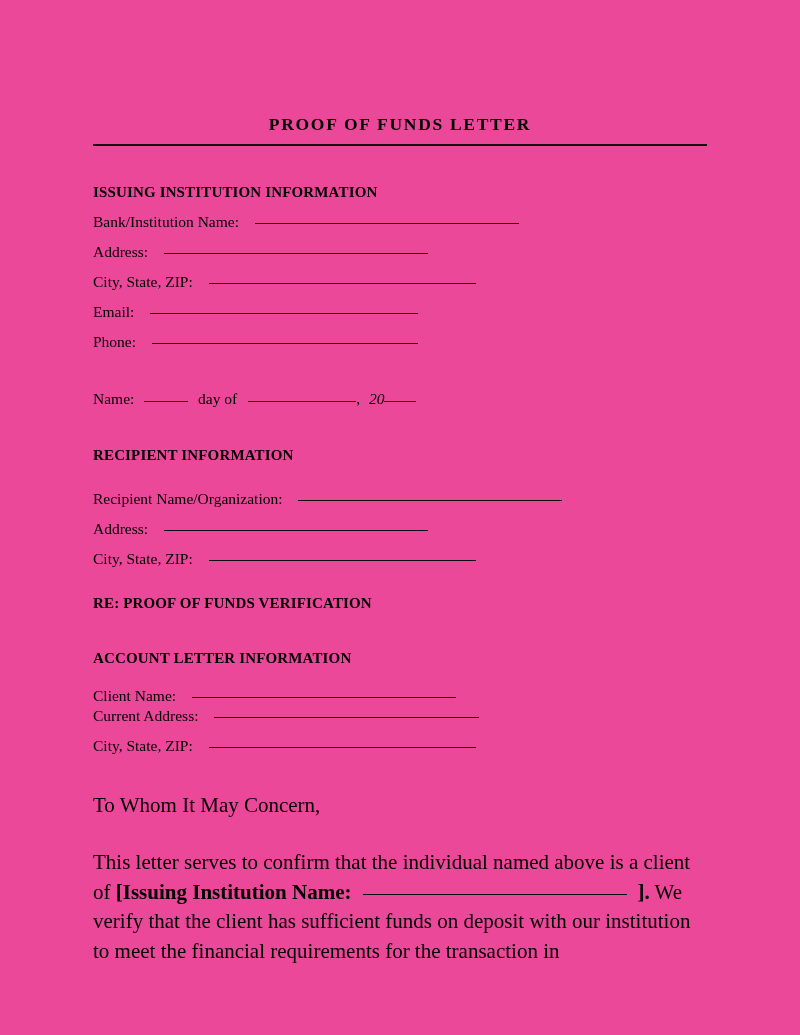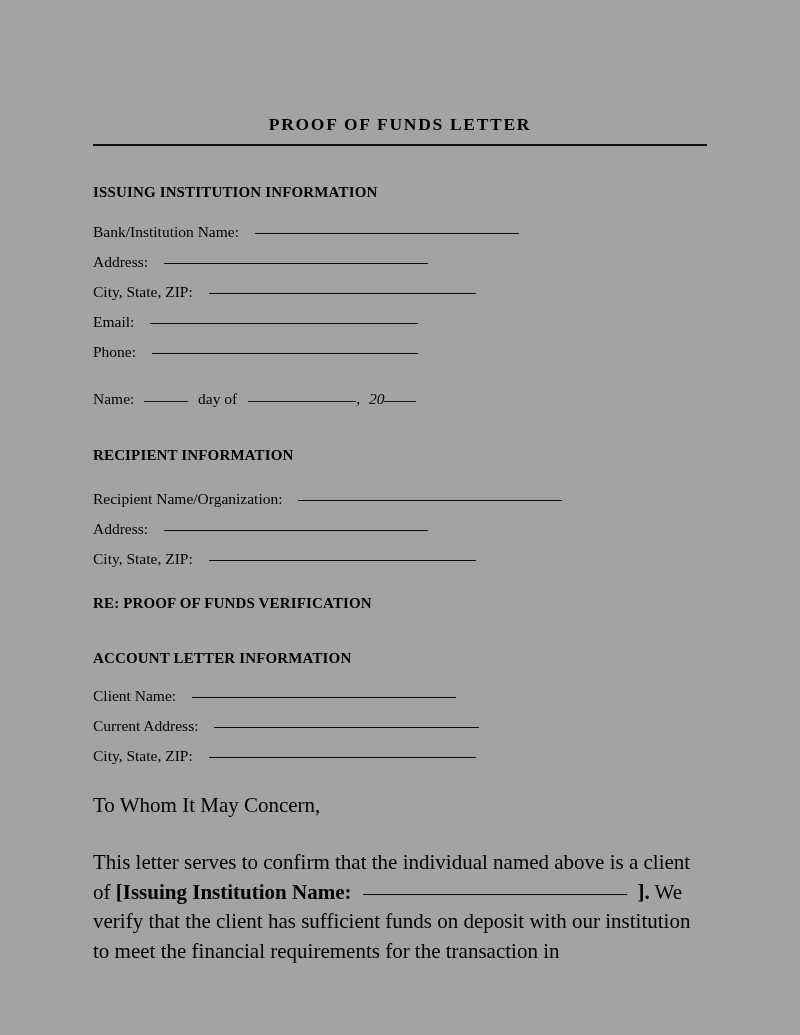--- a/index.html
+++ b/index.html
@@ -14,21 +14,21 @@
     font-family: "Liberation Serif", "DejaVu Serif", serif;
     color: #000000;
     overflow: hidden;
   }
   .page {
     position: absolute;
     left: 0;
     top: 0;
     width: 800px;
     height: 1035px;
-    background: #a3a3a3;
+    background: #ec4899;
   }
   .content {
     position: absolute;
     left: 93px;
     top: 0;
     width: 614px;
   }
 
   
   .doc-title {
@@ -98,21 +98,21 @@
 
 <div class="page">
   <div class="content">
 
     <div class="doc-title">PROOF OF FUNDS LETTER</div>
     <div class="title-rule"></div>
 
     <div class="section" style="top:182px;">
       <div class="sect-heading">ISSUING INSTITUTION INFORMATION</div>
 
-      <div class="field-row" style="margin-top:20px;">
+      <div class="field-row" style="margin-top:10px;">
         <span class="field-label">Bank/Institution Name:</span>
         <span class="rule" style="width:264px; margin-left:12px;"></span>
       </div>
 
       <div class="field-row" style="margin-top:10px;">
         <span class="field-label">Address:</span>
         <span class="rule" style="width:264px; margin-left:12px;"></span>
       </div>
 
       <div class="field-row" style="margin-top:10px;">
@@ -165,21 +165,21 @@
     </div>
 
     <div class="section" style="top:648px;">
       <div class="sect-heading">ACCOUNT LETTER INFORMATION</div>
 
       <div class="field-row" style="margin-top:18px;">
         <span class="field-label">Client Name:</span>
         <span class="rule" style="width:264px; margin-left:12px;"></span>
       </div>
 
-      <div class="field-row" style="margin-top:10px;">
+      <div class="field-row" style="">
         <span class="field-label">Current Address:</span>
         <span class="rule" style="width:265px; margin-left:12px;"></span>
       </div>
 
       <div class="field-row" style="margin-top:10px;">
         <span class="field-label">City, State, ZIP:</span>
         <span class="rule" style="width:267px; margin-left:12px;"></span>
       </div>
     </div>
 

